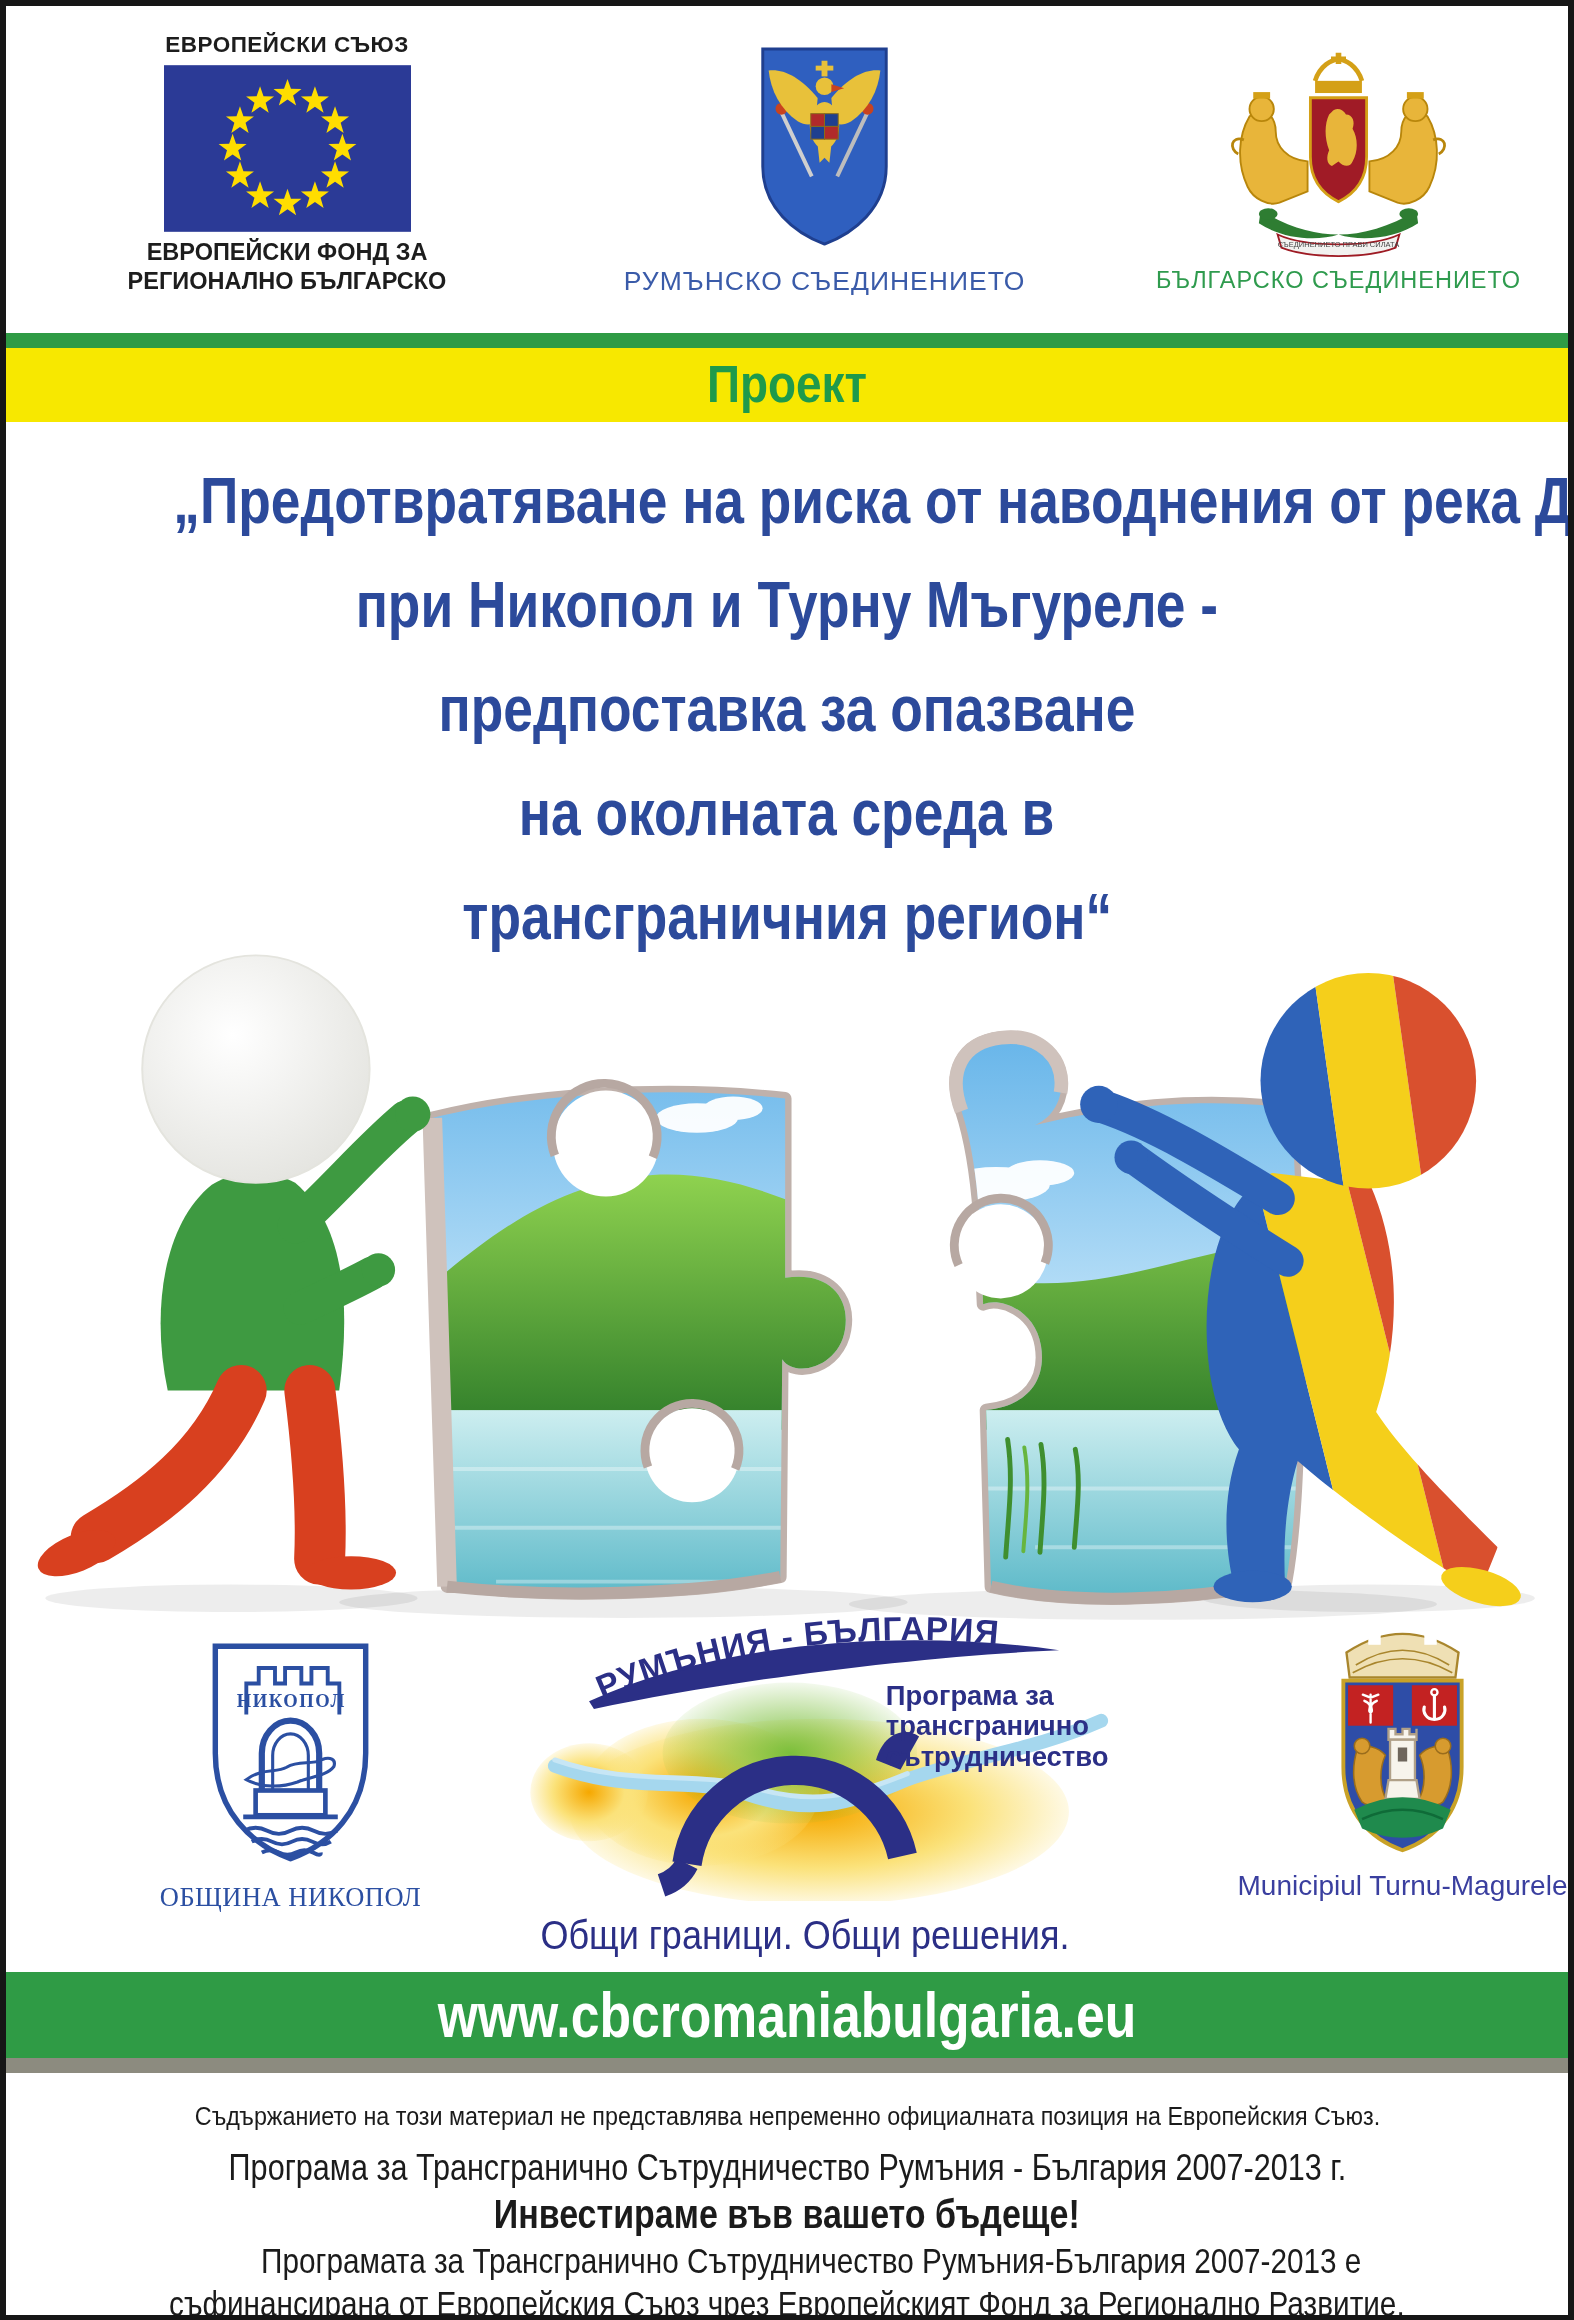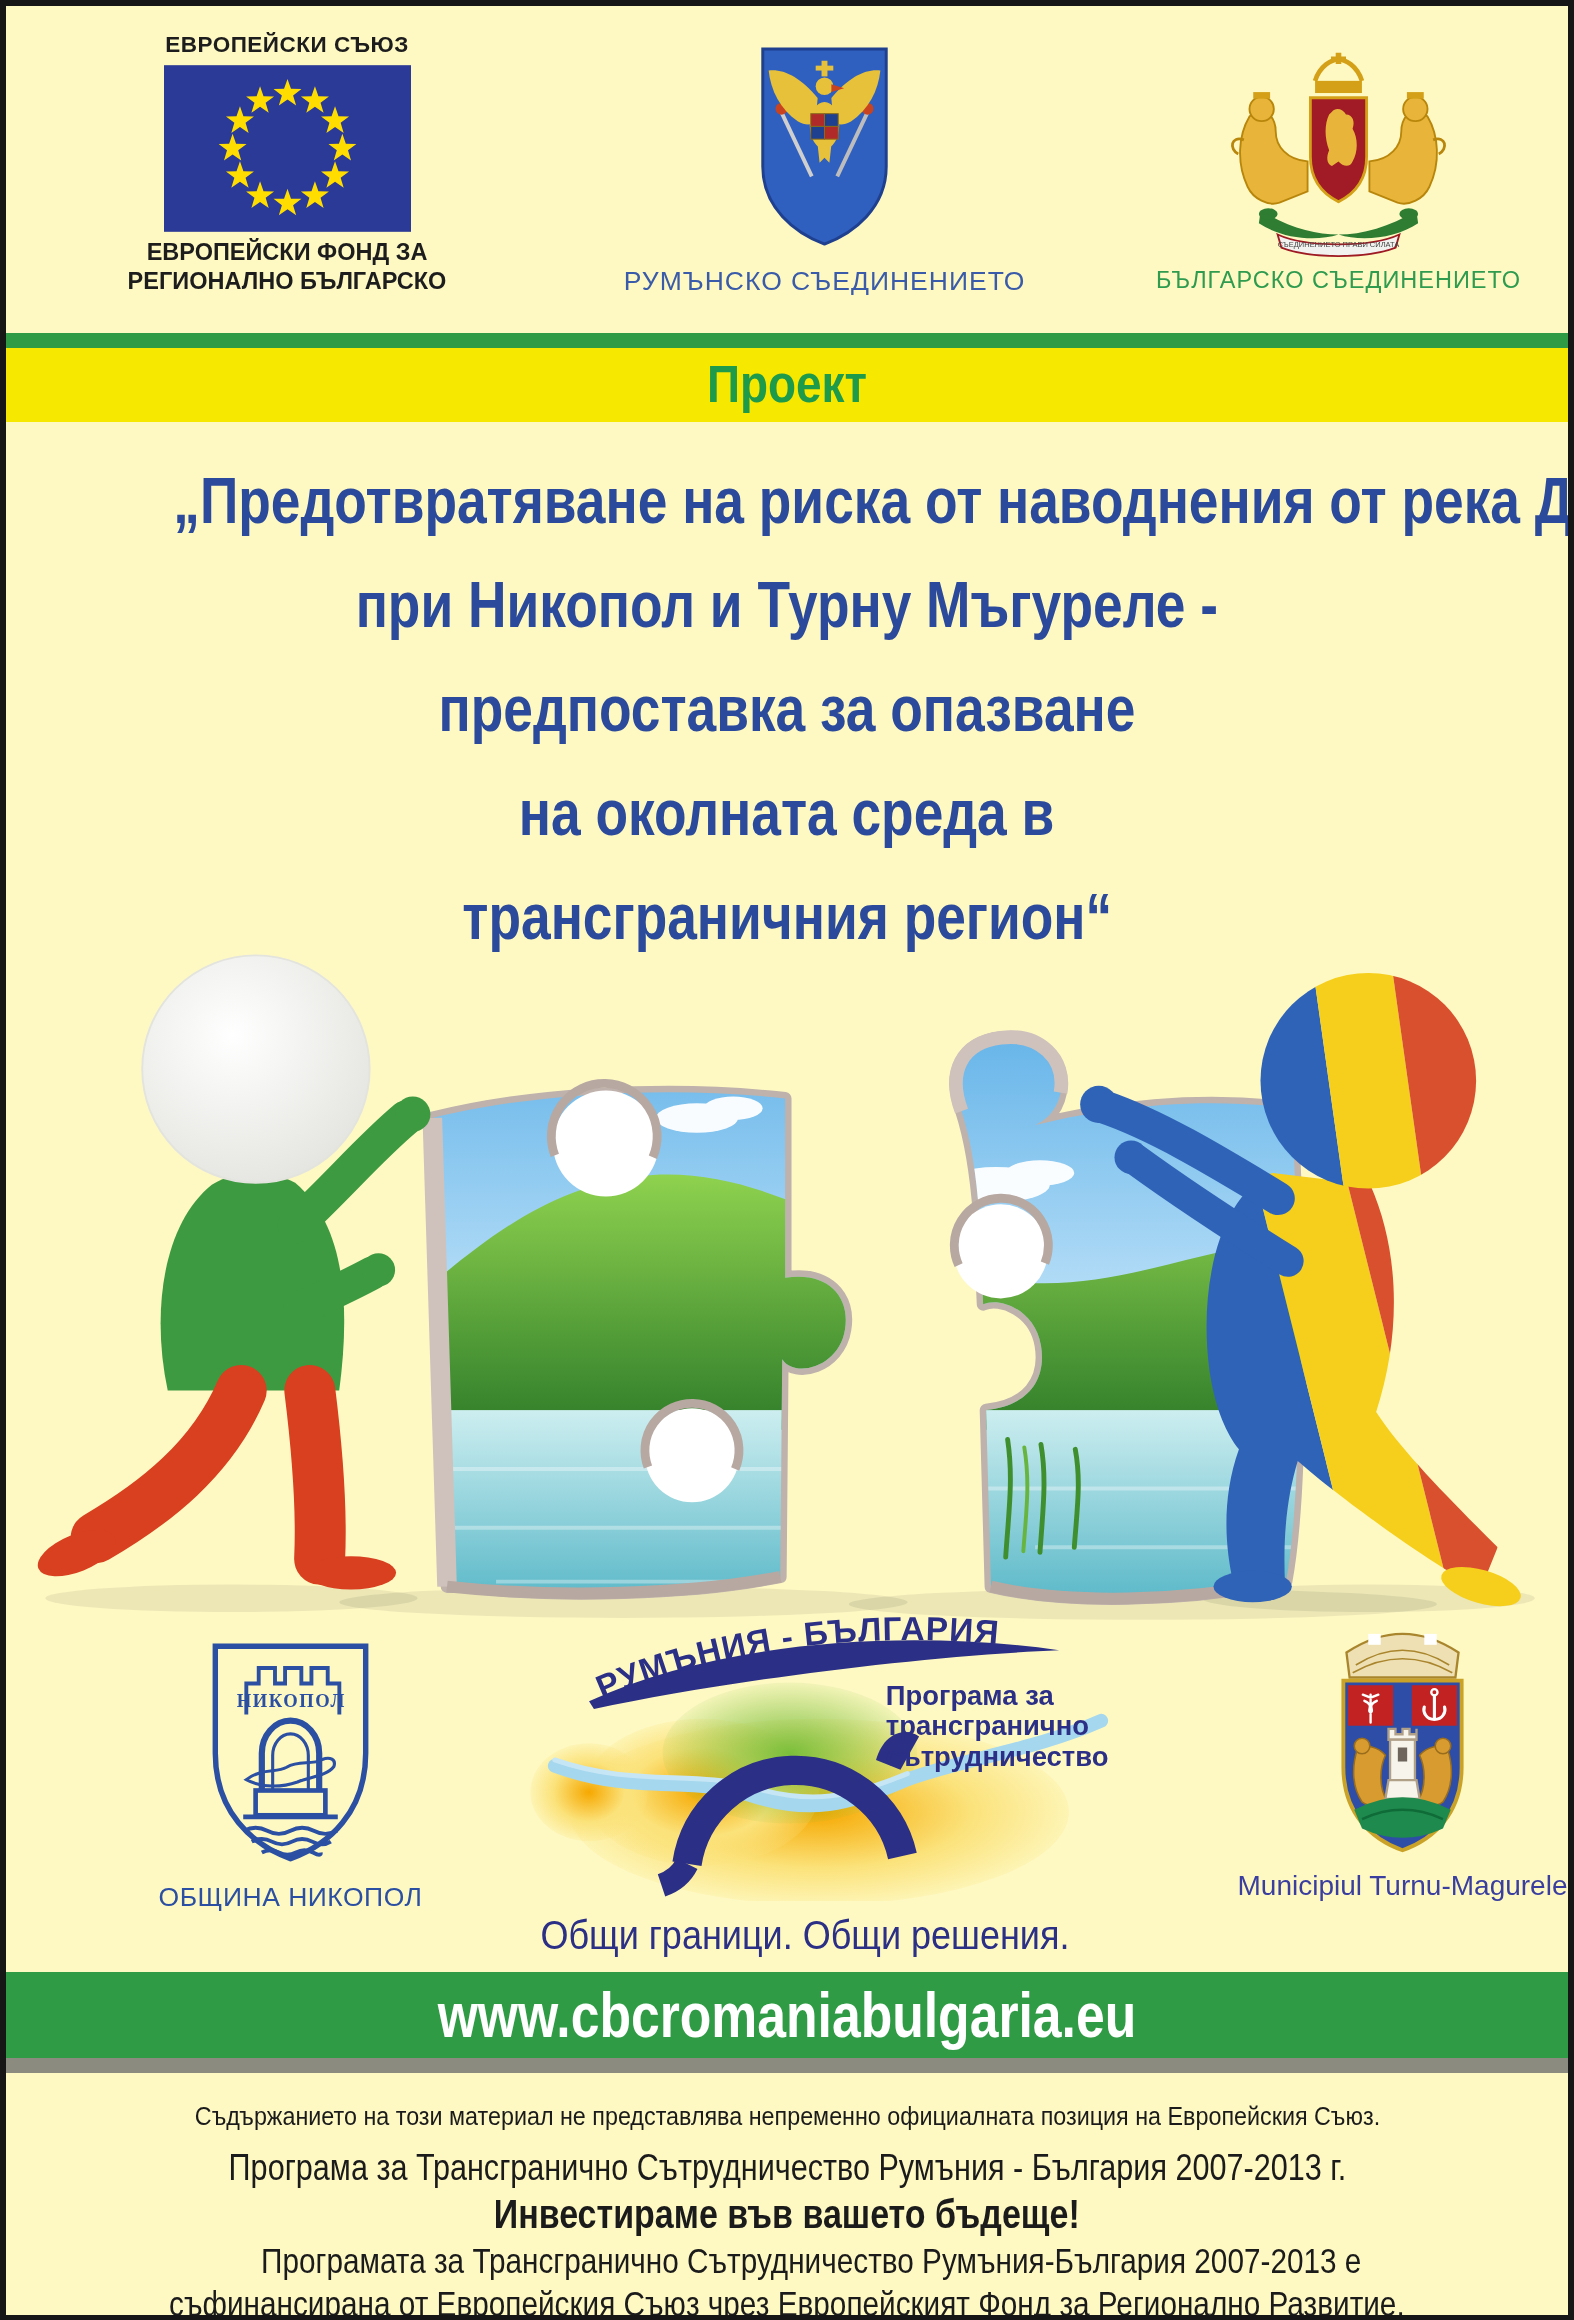--- a/index.html
+++ b/index.html
@@ -1,17 +1,17 @@
 <!DOCTYPE html>
 <html><head>
 <meta charset="utf-8">
 <style>
   html,body{margin:0;padding:0;background:#cfcfcf;}
   .poster{
-    position:relative;width:1574px;height:2321px;background:#fef9c3;
+    position:relative;width:1574px;height:2321px;background:#ffffff;
     border:6.9px solid #161616;box-sizing:border-box;overflow:hidden;
     font-family:"Liberation Sans", sans-serif;
   }
   .abs{position:absolute;}
   .center{text-align:center;}
   .cond{display:inline-block;transform:scaleX(.82);transform-origin:center;white-space:nowrap;}
   .cond9{display:inline-block;transform:scaleX(.9);transform-origin:center;white-space:nowrap;}
   
   .eu-block{left:90px;top:25.5px;width:382px;text-align:center;}
   .eu-title{font-size:22.5px;font-weight:bold;color:#1d1d1d;letter-spacing:0.5px;}
@@ -25,21 +25,21 @@
   .green-strip{left:0;right:0;top:327px;height:14.7px;background:#2F9B45;}
   .yellow-band{left:0;right:0;top:342px;height:74px;background:#F7E800;}
   .yellow-band .lbl{font-size:51px;line-height:74px;font-weight:bold;color:#1E9A4B;}
   
   .title{left:0;right:0;top:443px;color:#2C4A9B;font-weight:bold;font-size:65px;}
   .title .line{height:104px;line-height:104px;text-align:center;}
   
   .illu{left:0;top:855px;width:1574px;height:765px;}
   
   .nikopol-block{left:118px;top:1631px;width:333px;text-align:center;}
-  .nikopol-label{margin-top:9.8px;font-size:26.5px;color:#2B4FA2;letter-spacing:0.5px;}
+  .nikopol-label{margin-top:9.8px;font-size:26.5px;color:#2B4FA2;letter-spacing:0.5px;font-family:Liberation Serif, serif;}
   .program-block{left:485px;top:1605px;width:627px;text-align:center;}
   .program-slogan{margin-top:8px;font-size:40px;font-weight:normal;color:#2B2F86;}
   .turnu-block{left:1220px;top:1617px;width:353px;text-align:center;}
   .turnu-label{margin-top:7.8px;font-size:28px;color:#3A3F9F;}
   
   .web-banner{left:0;right:0;top:1966px;height:86px;background:#2F9B45;}
   .web-banner .url{font-size:63px;line-height:86px;font-weight:bold;color:#ffffff;}
   .gray-strip{left:0;right:0;top:2052px;height:14.7px;background:#8C8B7F;}
   
   .footer{left:0;right:0;top:2094px;color:#1b1b1b;text-align:center;}

